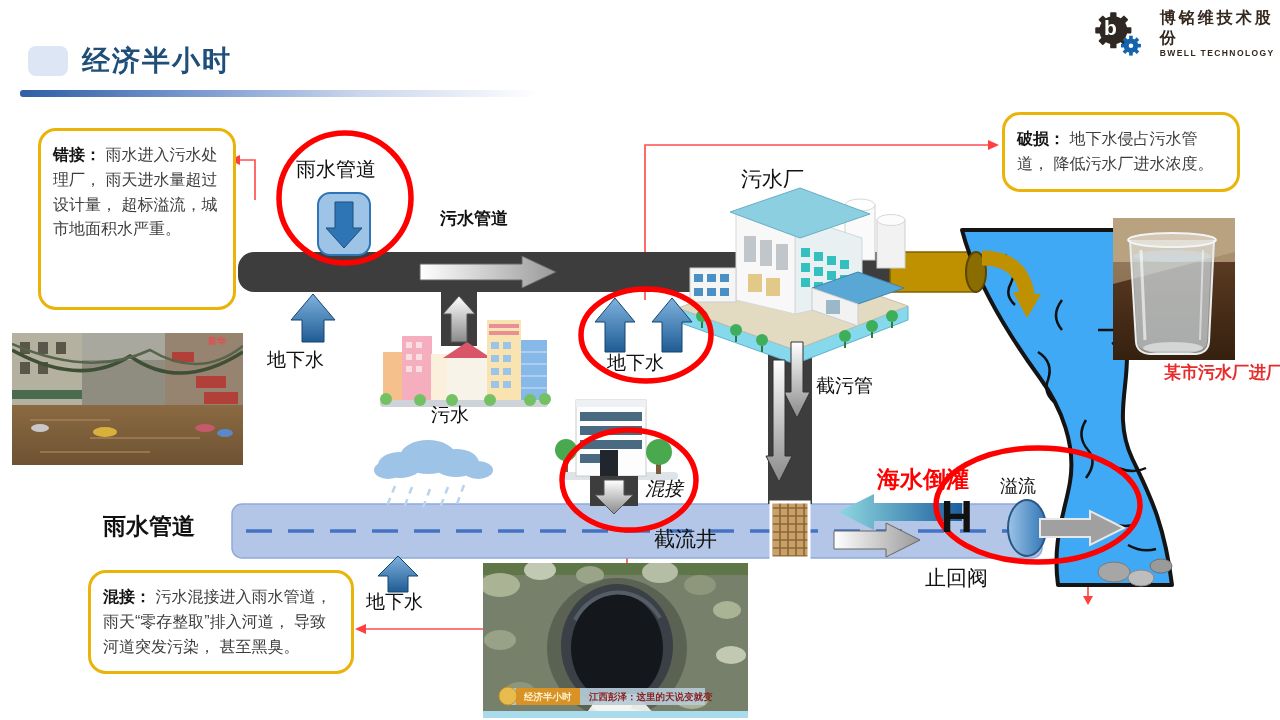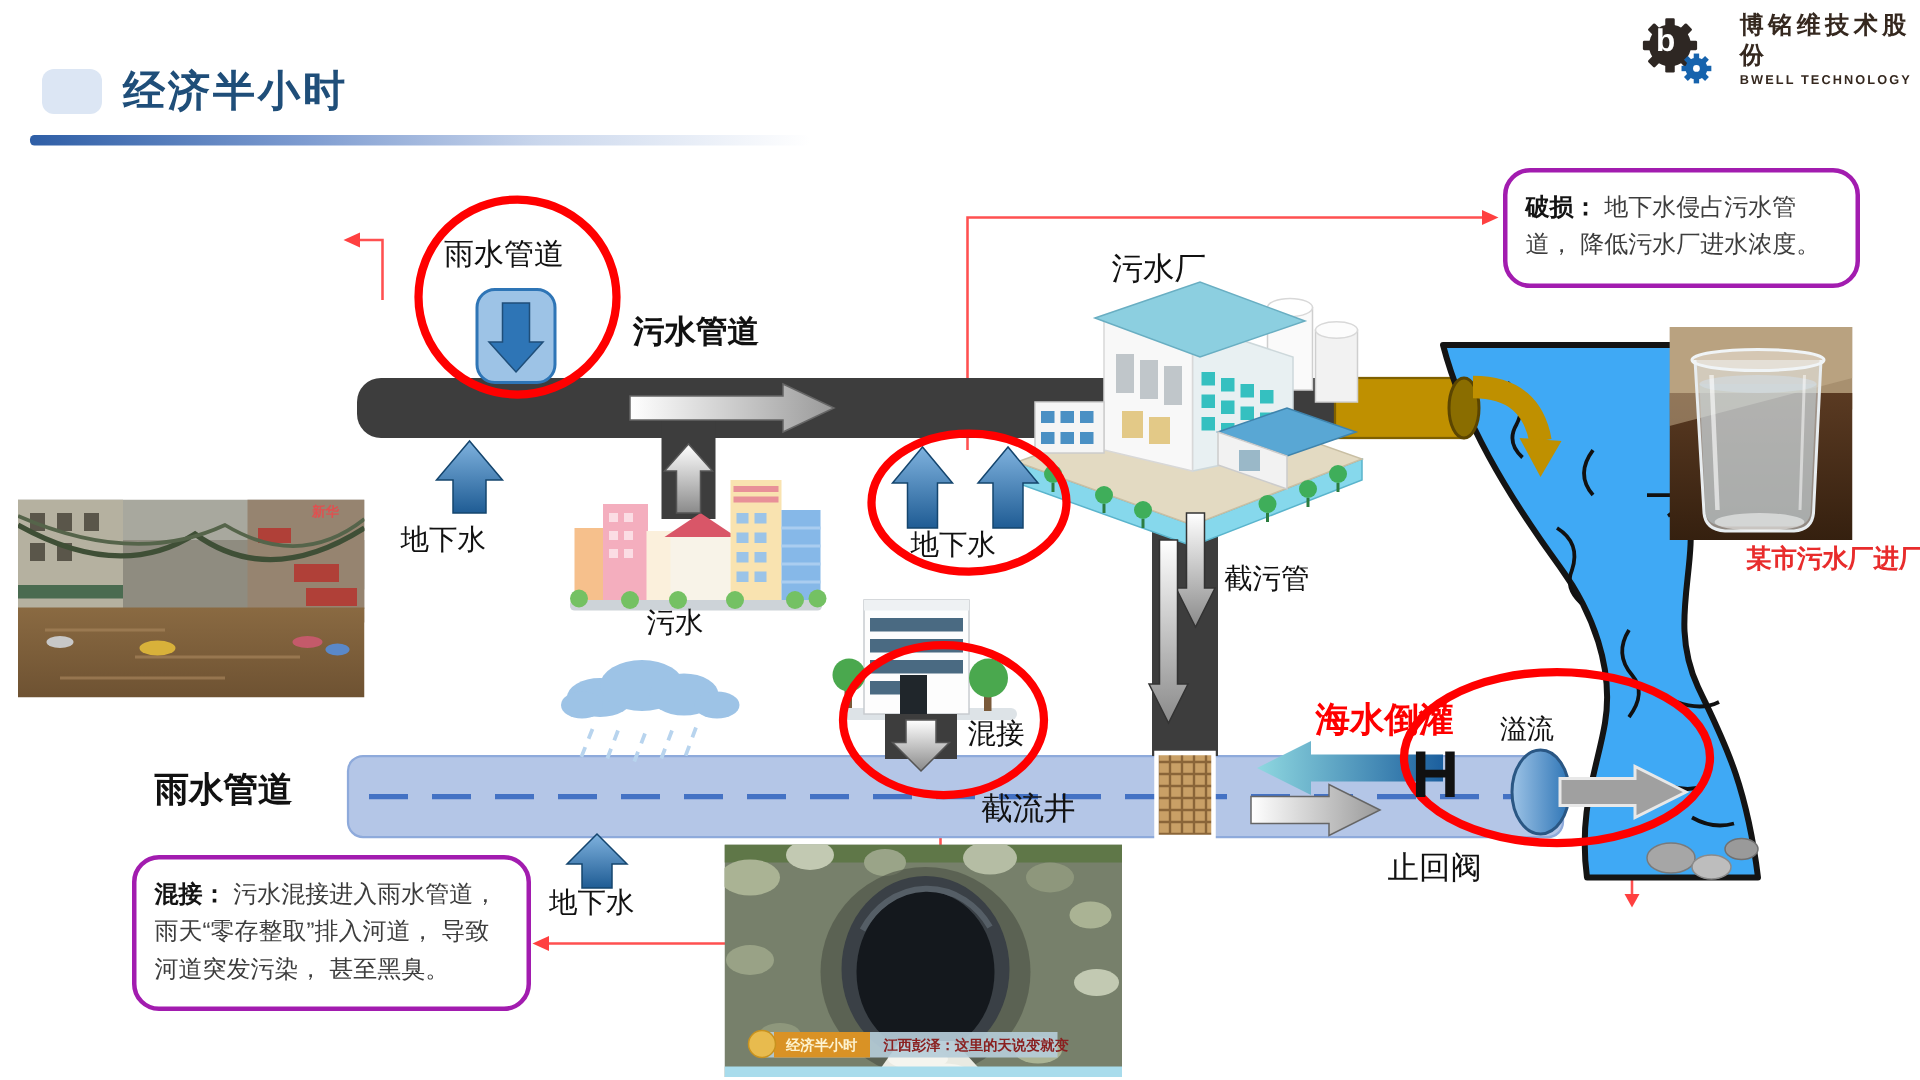--- a/index.html
+++ b/index.html
@@ -11,21 +11,21 @@
   .title-chip{width:40px;height:30px;background:#dce6f4;border-radius:8px;}
   .title-text{font-size:28px;font-weight:bold;color:#1f4e79;letter-spacing:2px;}
   .title-underline{position:absolute;left:20px;top:90px;width:520px;height:7px;z-index:10;border-radius:3px;
     background:linear-gradient(to right,#2e5ea6,#7d9bd0 35%,#c9d6ec 65%,rgba(255,255,255,0));}
   .logo{position:absolute;left:1093px;top:8px;display:flex;align-items:center;gap:18px;z-index:10;}
   .logo-texts{display:flex;flex-direction:column;line-height:1.25;}
   .logo-name{font-size:16px;font-weight:bold;color:#35281f;letter-spacing:3px;}
   .logo-sub{font-size:8.5px;font-weight:bold;color:#35281f;letter-spacing:1.4px;}
   .logo-b{position:absolute;left:1104px;top:16px;color:#fff;font-size:21px;font-weight:bold;z-index:11;}
   
-  .callout{position:absolute;background:#fff;border:3px solid #a21caf;border-radius:18px;
+  .callout{position:absolute;background:#fff;border:3px solid #eab308;border-radius:18px;
            padding:12px 12px;font-size:16px;line-height:1.55;color:#3d3d3d;z-index:5;}
   .callout b{color:#141414;}
   .callout.square{border-radius:2px;border-width:2px;}
   
   .lbl{position:absolute;color:#111;white-space:nowrap;z-index:10;}
   .lbl.bold{font-weight:bold;}
   .lbl.red{color:#ff0000;}
 </style>
 </head>
 <body>
@@ -410,35 +410,38 @@
       </g>
       <circle cx="42" cy="39" r="2.5" fill="#ffffff"></circle>
     </svg>
     <div class="logo-texts">
       <div class="logo-name">博铭维技术股份</div>
       <div class="logo-sub">BWELL TECHNOLOGY</div>
     </div>
   </div>
   <div class="logo-b">b</div>
 
+  <div class="callout" style="left:38px;top:128px;width:168px;min-height:152px;">
+    <b>错接：</b><span> 雨水进入污水处理厂， 雨天进水量超过设计量， 超标溢流，城市地面积水严重。</span>
+  </div>
   <div class="callout" style="left:1002px;top:112px;width:208px;">
     <b>破损：</b><span> 地下水侵占污水管道， 降低污水厂进水浓度。</span>
   </div>
   <div class="callout" style="left:88px;top:570px;width:236px;">
     <b>混接：</b><span> 污水混接进入雨水管道， 雨天“零存整取”排入河道， 导致河道突发污染， 甚至黑臭。</span>
   </div>
 
   <div class="lbl" style="left:296px;top:156px;font-size:20px;">雨水管道</div>
-  <div class="lbl bold" style="left:422px;top:207px;font-size:21px;">污水管道</div>
+  <div class="lbl bold" style="left:440px;top:207px;font-size:17px;">污水管道</div>
   <div class="lbl" style="left:741px;top:165px;font-size:21px;">污水厂</div>
   <div class="lbl" style="left:267px;top:347px;font-size:19px;">地下水</div>
   <div class="lbl" style="left:431px;top:402px;font-size:19px;">污水</div>
   <div class="lbl" style="left:607px;top:350px;font-size:19px;">地下水</div>
   <div class="lbl" style="left:816px;top:373px;font-size:19px;">截污管</div>
-  <div class="lbl" style="left:645px;top:476px;font-size:19px;">混接</div>
+  <div class="lbl" style="left:645px;top:476px;font-size:19px;font-style:italic;">混接</div>
   <div class="lbl" style="left:654px;top:525px;font-size:21px;">截流井</div>
   <div class="lbl bold red" style="left:831px;top:464px;font-size:23px;margin-left:46px;">海水倒灌</div>
   <div class="lbl" style="left:1000px;top:474px;font-size:18px;">溢流</div>
   <div class="lbl" style="left:941px;top:492px;font-size:44px;font-weight:800;">H</div>
   <div class="lbl" style="left:925px;top:564px;font-size:21px;">止回阀</div>
   <div class="lbl bold" style="left:103px;top:511px;font-size:23px;">雨水管道</div>
   <div class="lbl" style="left:366px;top:589px;font-size:19px;">地下水</div>
   <div class="lbl bold" style="left:1164px;top:361px;font-size:17px;color:#e82c2c;">某市污水厂进厂水</div>
 
   <div class="lbl bold" style="left:208px;top:335px;font-size:9px;color:#e05050;">新华</div>

